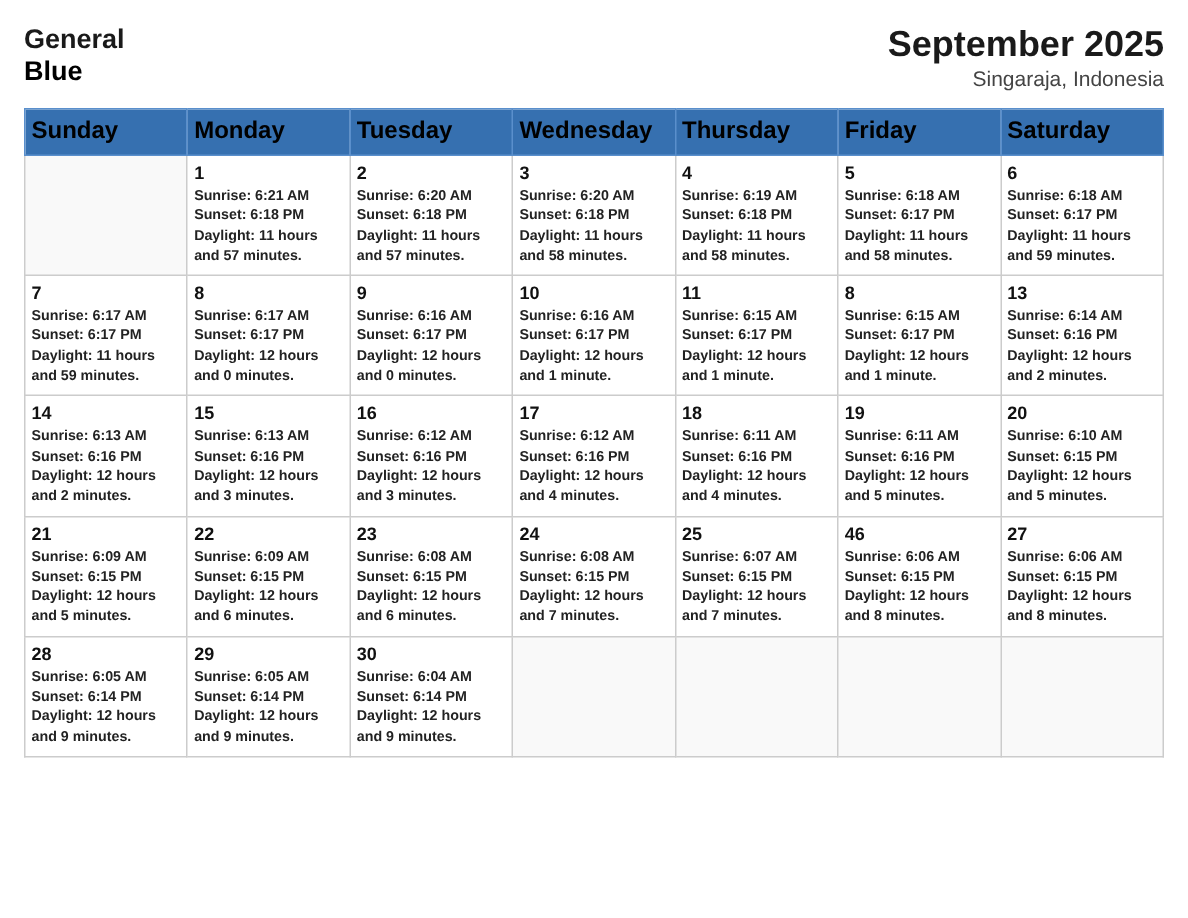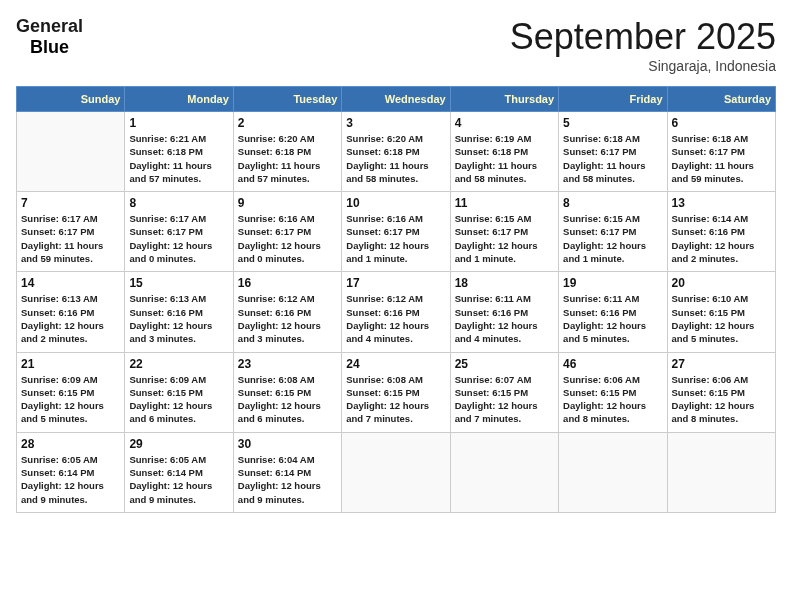--- a/index.html
+++ b/index.html
@@ -18,40 +18,40 @@
     }
     .logo {
       display: flex;
       align-items: center;
       gap: 2px;
     }
     .title-block {
       text-align: right;
     }
     .month-title {
-      font-size: 36px;
-      font-weight: normal;
+      font-size: 24px;
+      font-weight: bold;
       color: #1a1a1a;
     }
     .location {
       font-size: 14px;
       color: #444;
     }
     table {
       width: 100%;
       border-collapse: collapse;
       table-layout: fixed;
     }
     th {
       background: #3670b0;
-      color: #fef9c3;
-      font-size: 11px;
+      color: #000000;
+      font-size: 16px;
       font-weight: bold;
       padding: 6px 4px;
-      text-align: right;
+      text-align: left;
       border: 1px solid #5a8fcc;
     }
     td {
       vertical-align: top;
       border: 1px solid #ccc;
       padding: 4px 4px 6px 4px;
       font-size: 9.5px;
       color: #222;
       height: 80px;
       background: #fff;
@@ -241,18 +241,17 @@
         <td class="empty"></td>
       </tr>
     </tbody>
 </table>
 
 <style>
   .logo {
     display: flex;
     align-items: flex-start;
     position: relative;
-    text-align: center;
   }
   .logo > div:last-child {
     display: none;
   }
 </style>
 
 </body></html>

